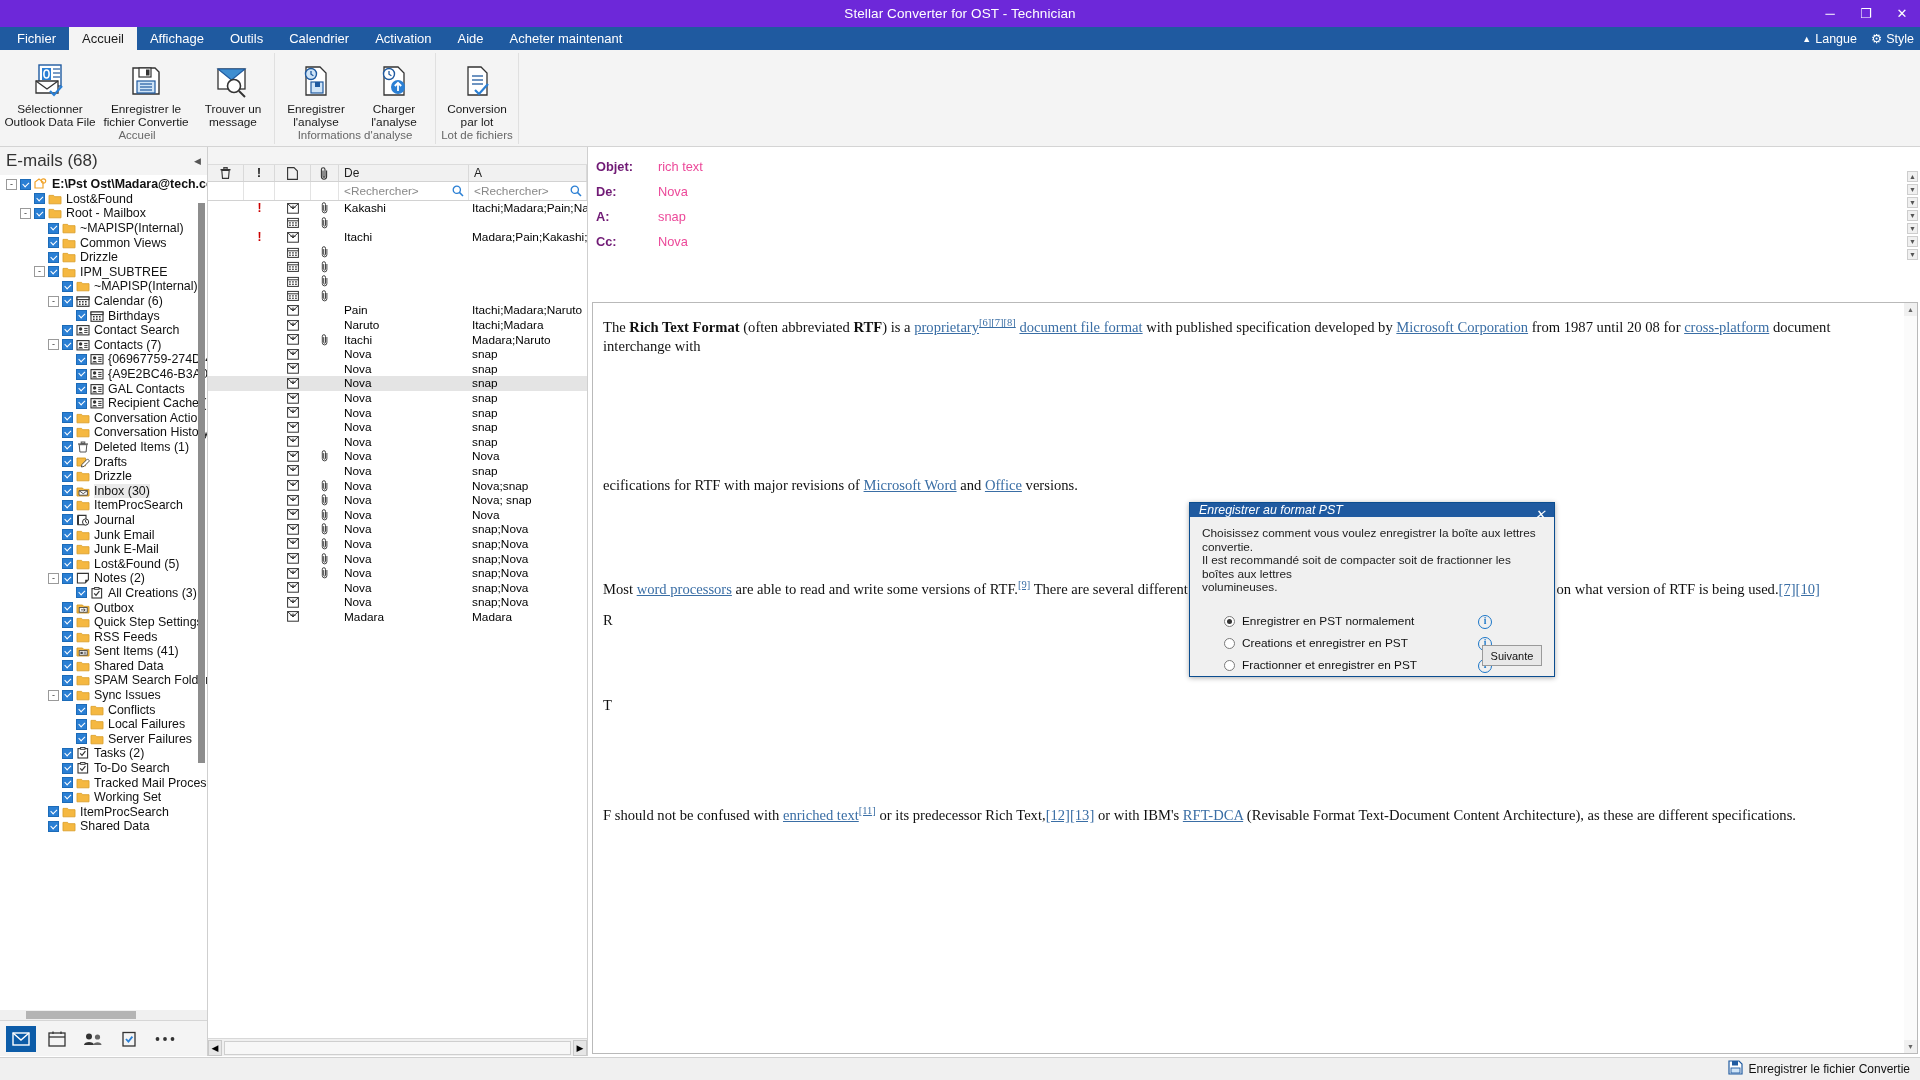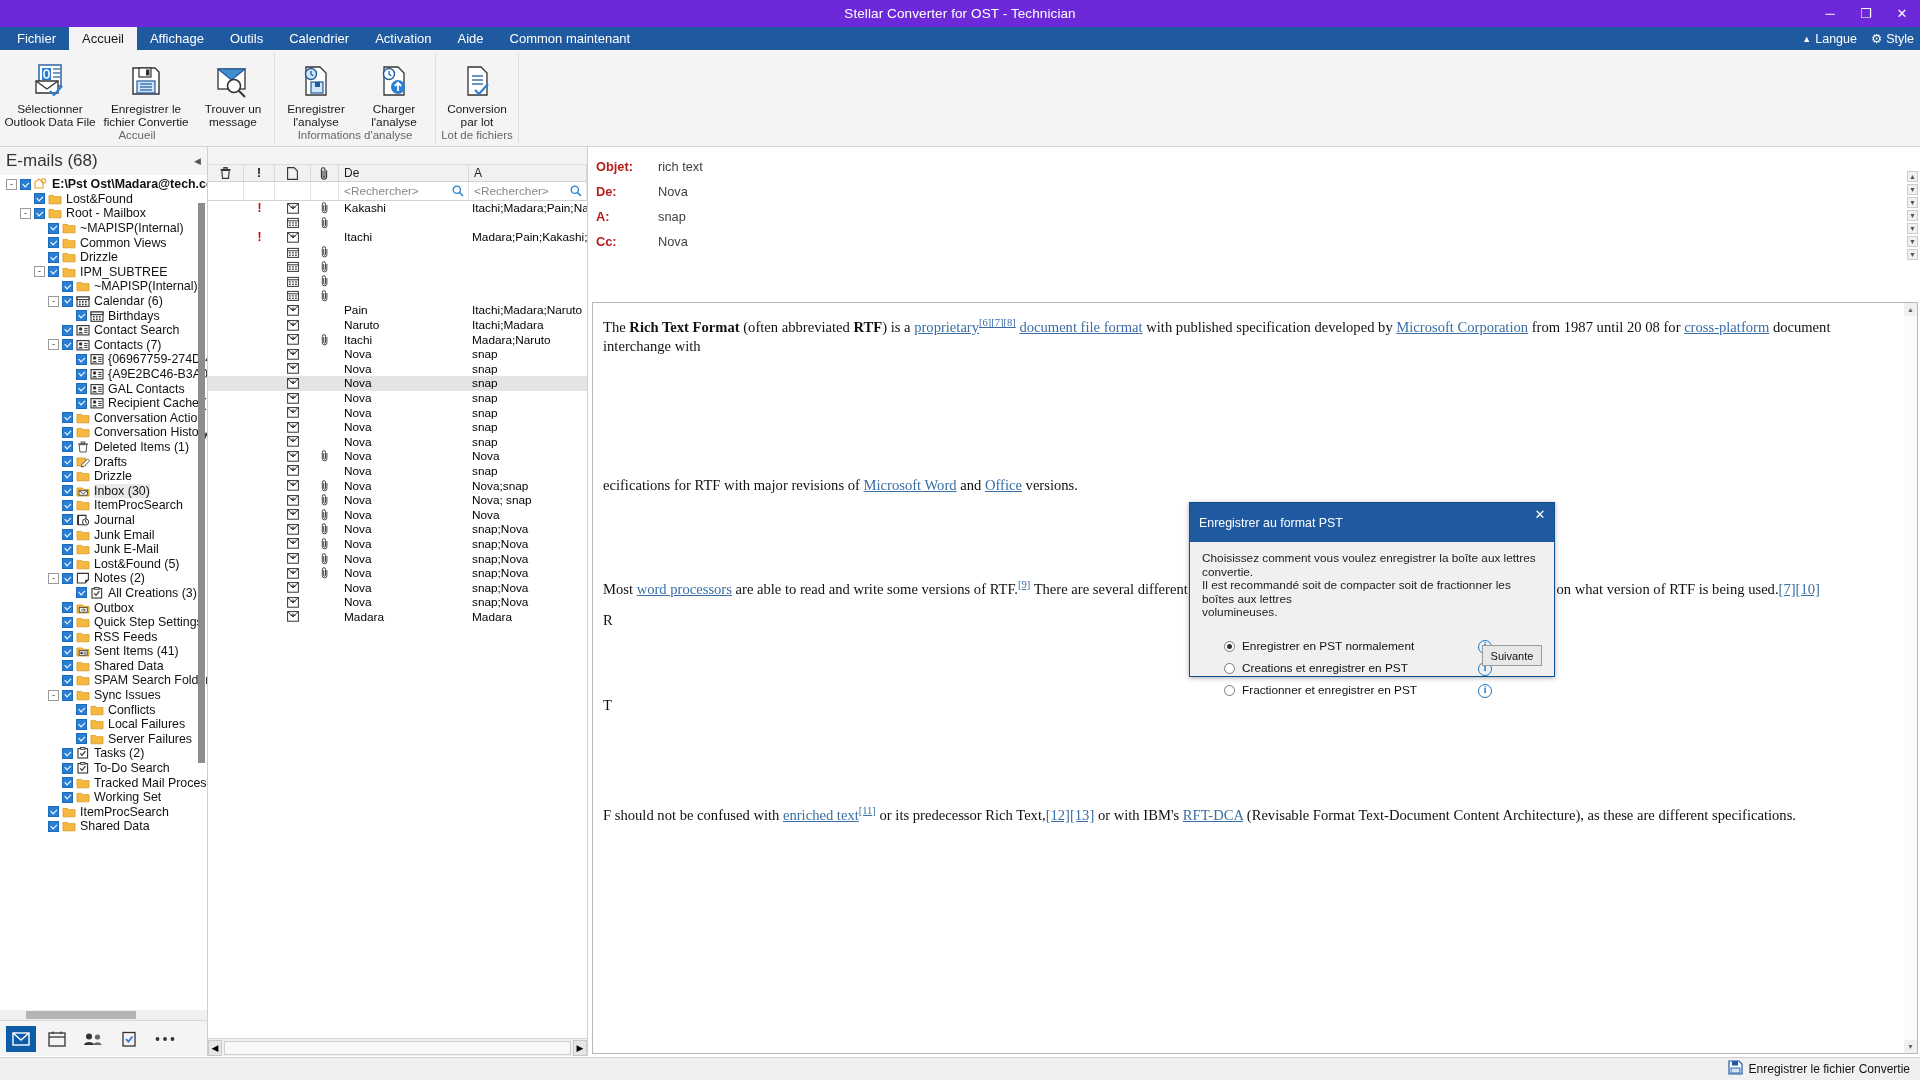--- a/index.html
+++ b/index.html
@@ -120,41 +120,41 @@
   .cell.c-from { width:130px; padding-left:5px; }
   .cell.c-to { width:118px; padding-left:3px; }
   .listfoot { height:18px; background:#f0f0f0; display:flex; align-items:center; border-top:1px solid #d8d8d8; }
   .lfarrow { width:14px; height:16px; display:flex; align-items:center; justify-content:center; font-size:9px; background:#e6e6e6; border:1px solid #c9c9c9; }
   .lftrack { flex:1; height:14px; margin:0 2px; background:#f7f7f7; border:1px solid #cfcfcf; position:relative; }
 
   
   .rightpane { flex:1; display:flex; flex-direction:column; background:#fff; position:relative; }
   .hdrfields { height:155px; padding:12px 0 0 8px; position:relative; }
   .hrow { display:flex; font-size:12.8px; margin-bottom:10px; }
-  .hlabel { width:62px; color:#b91c1c; font-weight:bold; }
-  .hvalue { color:#404040; }
+  .hlabel { width:62px; color:#701a75; font-weight:bold; }
+  .hvalue { color:#ec4899; }
   .hdr-scroll { position:absolute; right:2px; top:24px; width:11px; height:110px; }
   .hs-btn { width:11px; height:11px; background:#f0f0f0; border:1px solid #cdcdcd; display:flex; align-items:center; justify-content:center; font-size:7px; color:#555; margin-bottom:2px; }
 
   .bodyframe { flex:1; margin:0 2px 2px 4px; border:1px solid #b9b9b9; position:relative; overflow:hidden; background:#fff; }
   .bodytext { padding:10px 16px 0 10px; font-size:14.6px; color:#111; line-height:19px; font-family:"Liberation Serif", serif; }
   .bodytext a { color:#3a6ea5; text-decoration:underline; }
   .bodytext sup a { font-size:10.5px; }
   .bodytext b { font-weight:bold; }
   .bodyscroll { position:absolute; right:0; top:0; width:13px; bottom:0; background:#fbfbfb; }
   .bs-arrow { width:13px; height:13px; background:#f0f0f0; display:flex; align-items:center; justify-content:center; font-size:7px; color:#666; }
 
   
   .dlg {
     position:absolute; left:601px; top:355px; width:366px; height:175px;
     background:#f0f0f0; border:1px solid #0b4d8f; box-shadow:0 1px 5px rgba(0,0,0,.32);
     z-index:50;
   }
-  .dlg-title { height:39px; background:#1f5aa0; color:#fff; display:flex; align-items:center;
-               padding-left:9px; font-size:12.4px; position:relative; }
+  .dlg-title { height:14px; background:#1f5aa0; color:#fff; display:flex; align-items:center;
+               padding-left:9px; font-size:12.4px; position:relative;font-style:italic; }
   .dlg-close { position:absolute; right:0; top:0; width:28px; height:22px;
                display:flex; align-items:center; justify-content:center; font-size:13px; }
   .dlg-body { padding:10px 12px 0 12px; font-size:11.8px; color:#222; line-height:13.5px; }
   .dlg-opts { margin-top:16px; }
   .dlg-opt { display:flex; align-items:center; height:22px; font-size:11.8px; color:#111; }
   .radio { width:11px; height:11px; border-radius:50%; border:1px solid #7a7a7a; background:#fff;
            margin-right:7px; margin-left:22px; display:inline-flex; align-items:center; justify-content:center; flex:0 0 auto; }
   .radio.on:after { content:""; width:5px; height:5px; border-radius:50%; background:#333; }
   .infoi { margin-left:auto; margin-right:50px; width:14px; height:14px; border-radius:50%;
            border:1.6px solid #1b76c8; color:#1b76c8; display:flex; align-items:center;
@@ -184,21 +184,21 @@
 </div>
 
 <div class="ribbon-tabs">
   <div class="rtab">Fichier</div>
   <div class="rtab active">Accueil</div>
   <div class="rtab">Affichage</div>
   <div class="rtab">Outils</div>
   <div class="rtab">Calendrier</div>
   <div class="rtab">Activation</div>
   <div class="rtab">Aide</div>
-  <div class="rtab">Common maintenant</div>
+  <div class="rtab">Acheter maintenant</div>
   <div class="ribbon-right">
     <div class="ritem">
       <span class="caret-up">▲</span>
       <span>Langue</span>
     </div>
     <div class="ritem">
       <span>⚙</span>
       <span>Style</span>
     </div>
   </div>

